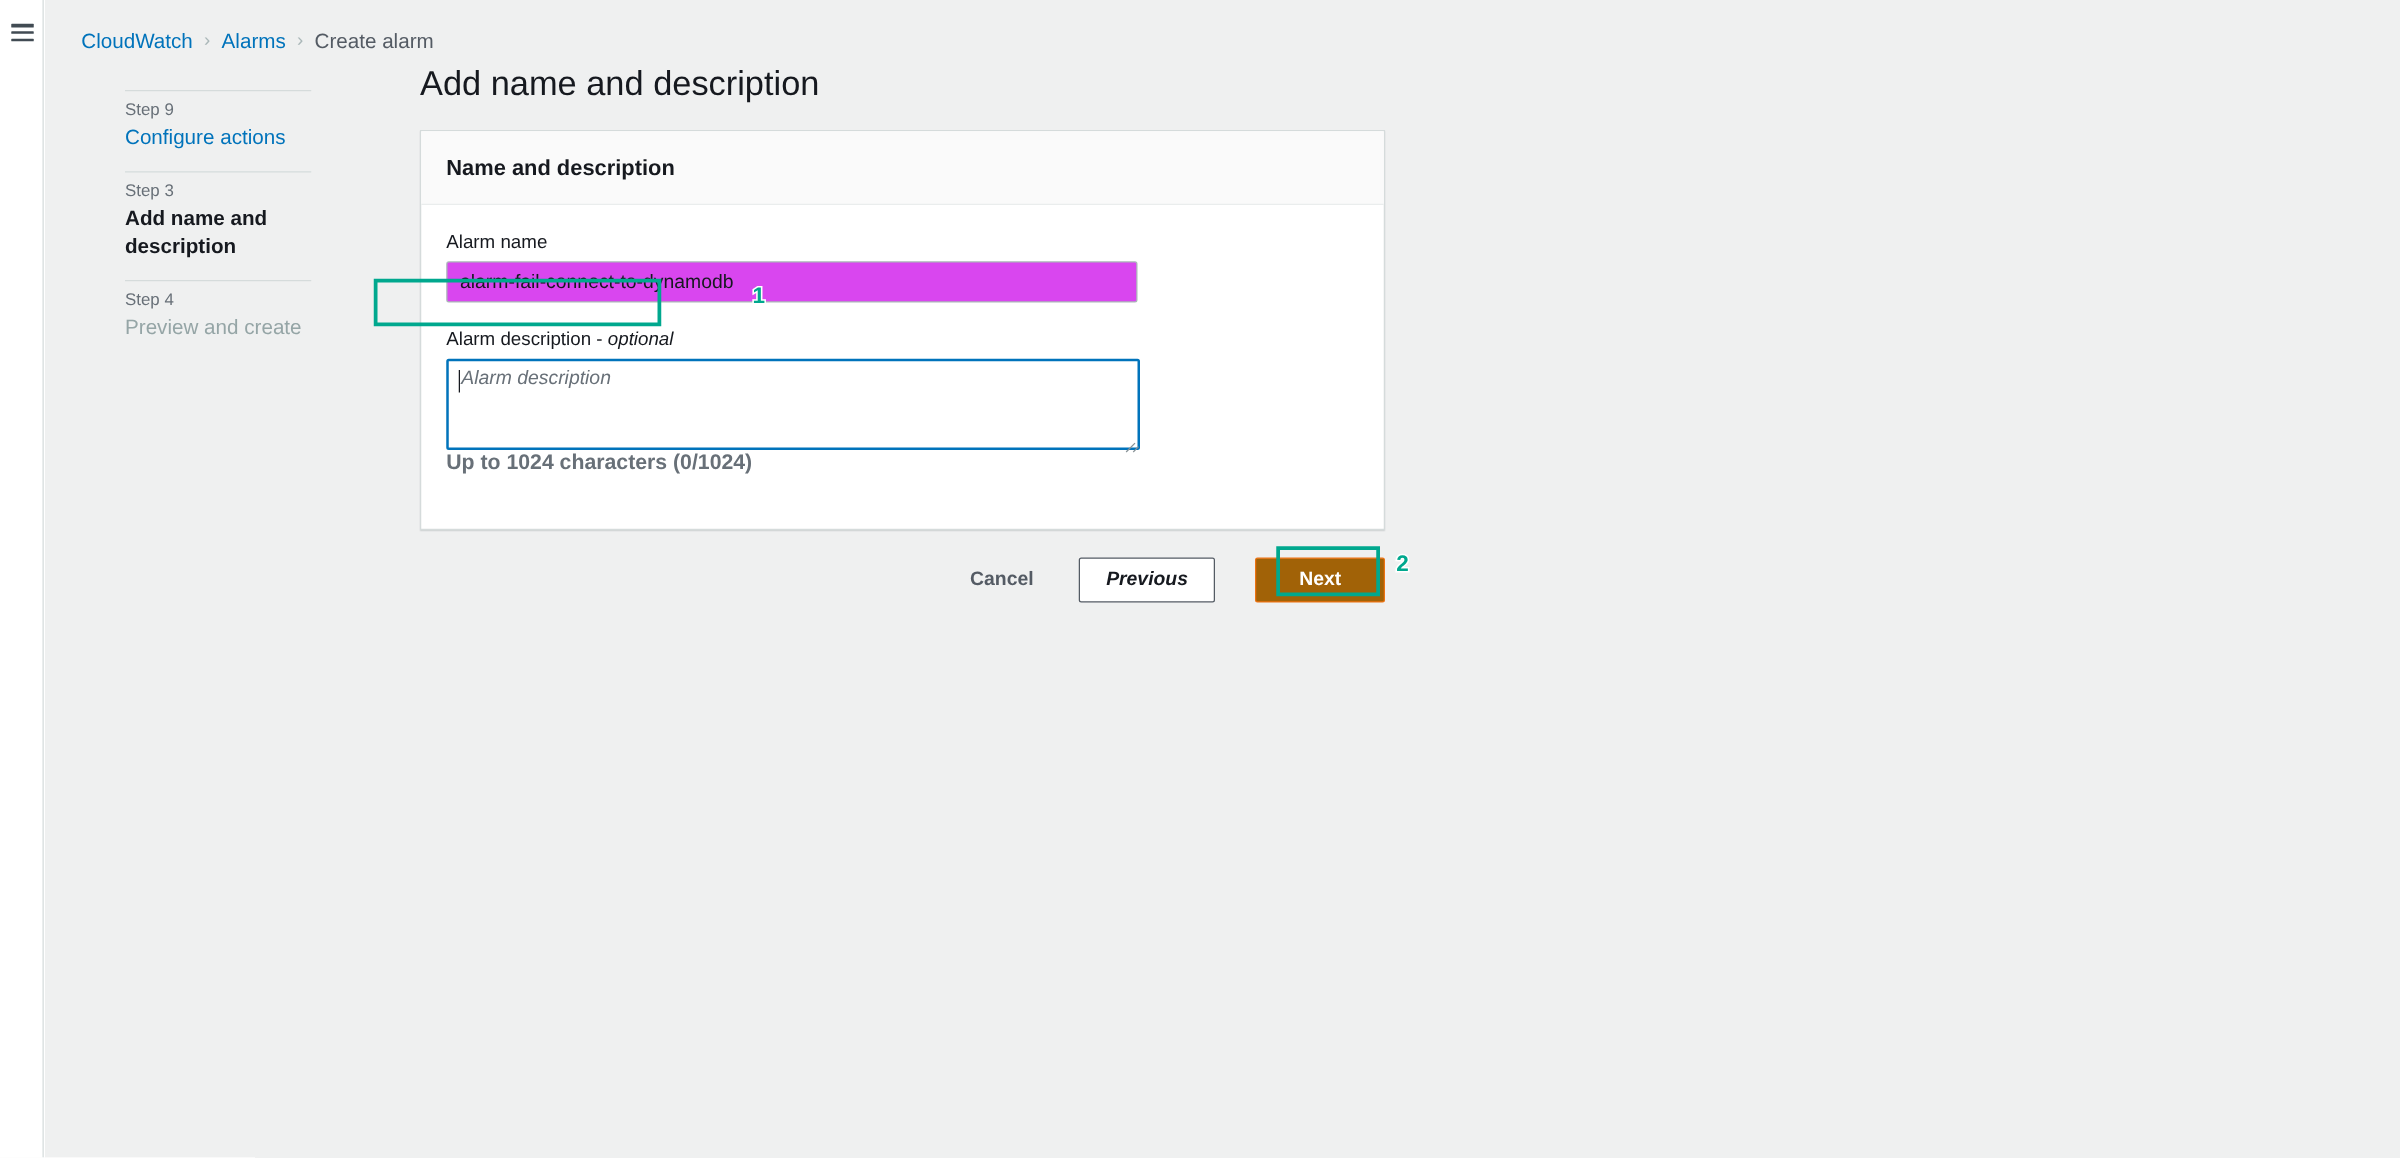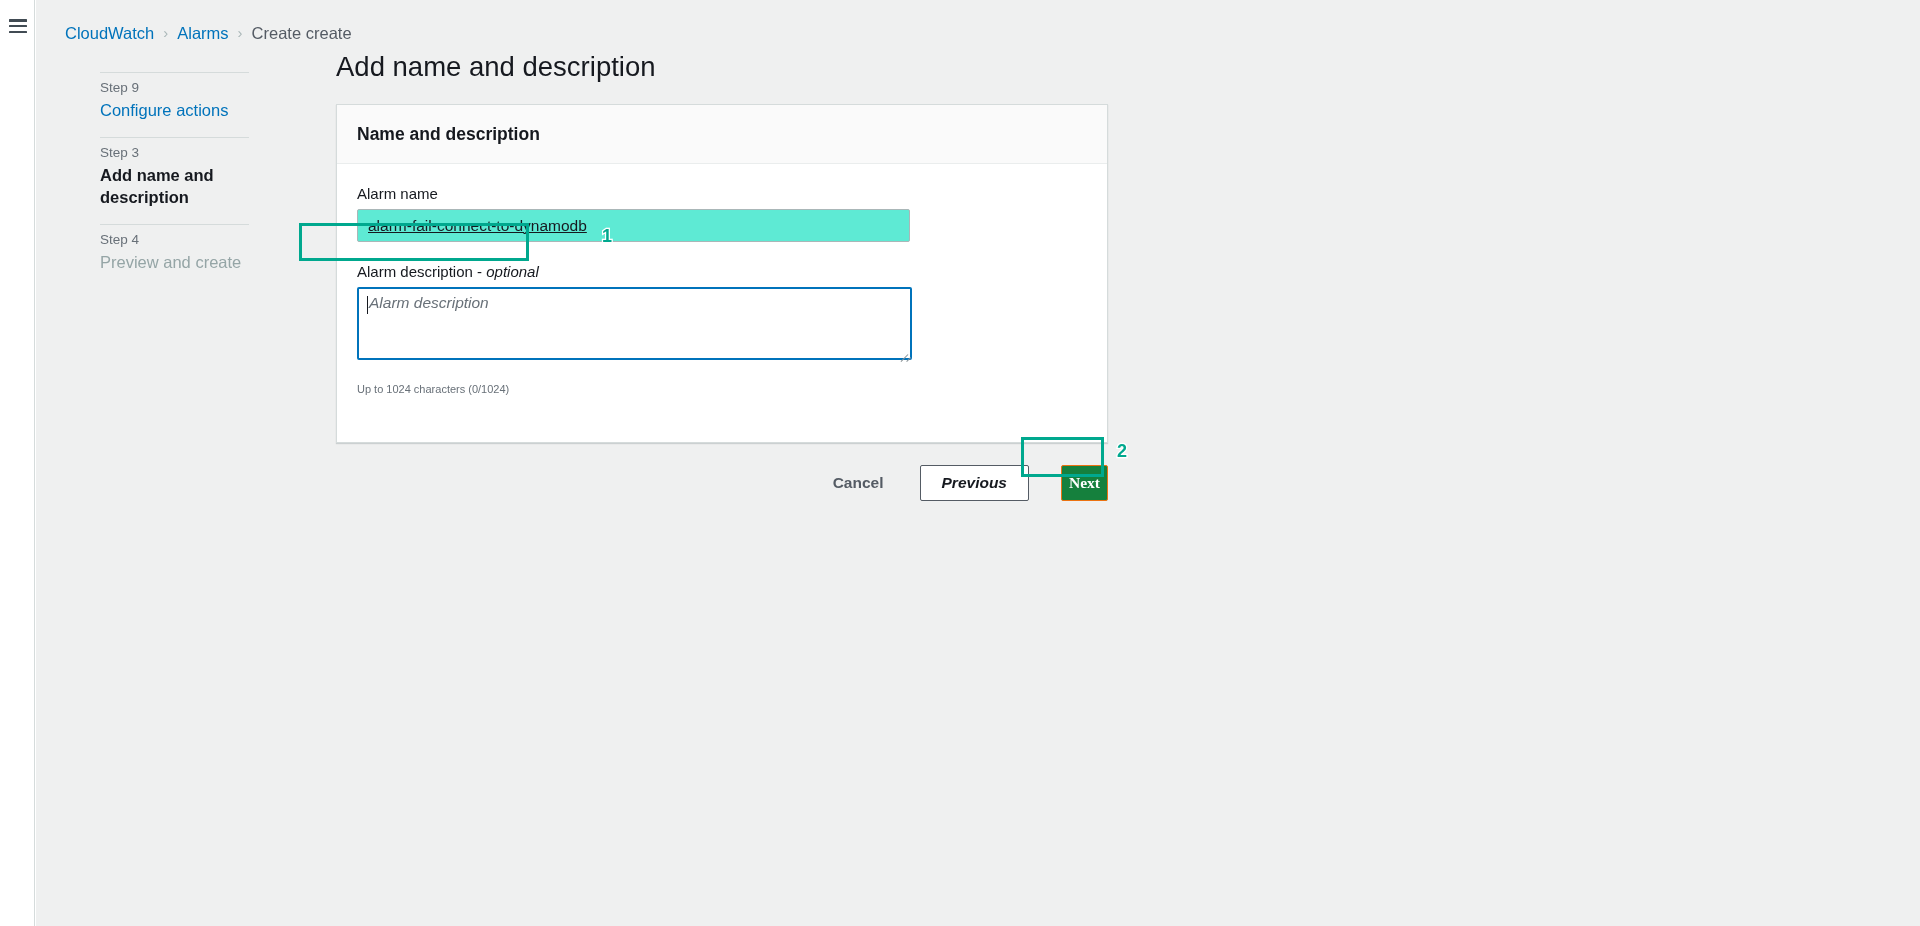--- a/index.html
+++ b/index.html
@@ -106,26 +106,25 @@
     color: #16191f; margin-bottom: 5px;
   }
   .form-label .opt { color: #16191f; font-style: italic; font-weight: normal; }
 
   .field-row { position: relative; }
 
   .text-input {
     width: 553px; height: 33px;
     border: 1px solid #aab7b8;
     border-radius: 2px;
-    background: #5eead4;
+    background: #d946ef;
     font-family: "Liberation Sans", sans-serif;
     font-size: 15.5px; color: #16191f;
     padding: 0 10px;
     outline: none;
-    text-decoration: underline;
   }
 
   .field-group { margin-bottom: 20px; }
 
   .textarea-wrap { position: relative; width: 555px; }
   .text-area {
     width: 555px; height: 73px;
     border: 2px solid #0073bb;
     border-radius: 2px;
     background: #ffffff;
@@ -143,22 +142,22 @@
   .resize-grip i {
     position: absolute; right: 0; display: block;
     height: 1px; background: #879196; transform-origin: right center;
   }
   .caret {
     position: absolute; left: 10px; top: 9px;
     width: 1px; height: 18px; background: #16191f;
   }
 
   .hint {
-    font-size: 11px; line-height: 18px;
-    color: #687078; margin-top: 20px;
+    font-size: 17px; line-height: 18px;
+    color: #687078; margin-top: 1px; font-weight: bold;
   }
 
   
   .actions {
     margin-left: 45px; width: 772px;
     display: flex; justify-content: flex-end; align-items: center;
     gap: 16px; margin-top: 22px;
     position: relative;
   }
   .btn {
@@ -170,22 +169,22 @@
   }
   .btn-link {
     background: none; border: none; color: #545b64;
     padding: 8px 4px;
   }
   .btn-normal {
     background: #ffffff; border: 1px solid #545b64;
     color: #16191f; padding: 9px 21px; font-style: italic;
   }
   .btn-primary {
-    background: #15803d; border: 1px solid #ec7211;
-    color: #ffffff; padding: 9px 7px; font-family: Liberation Serif, serif;
+    background: #a16207; border: 1px solid #ec7211;
+    color: #ffffff; padding: 9px 34px;
   }
 
   
   .anno-box {
     position: absolute;
     border: 3px solid #00a88e;
     pointer-events: none;
     z-index: 30;
   }
   .anno-num {
@@ -212,21 +211,21 @@
     </div>
   </div>
 
   <div class="page">
 
     <nav class="breadcrumb">
       <span class="bc-link">CloudWatch</span>
       <span class="bc-sep">›</span>
       <span class="bc-link">Alarms</span>
       <span class="bc-sep">›</span>
-      <span class="bc-current">Create create</span>
+      <span class="bc-current">Create alarm</span>
     </nav>
 
     <aside class="wizard">
 
       <div class="wz-divider"></div>
 
       <div class="wz-step">
         <div class="wz-num">Step 9</div>
         <div class="wz-title">Configure actions</div>
       </div>

